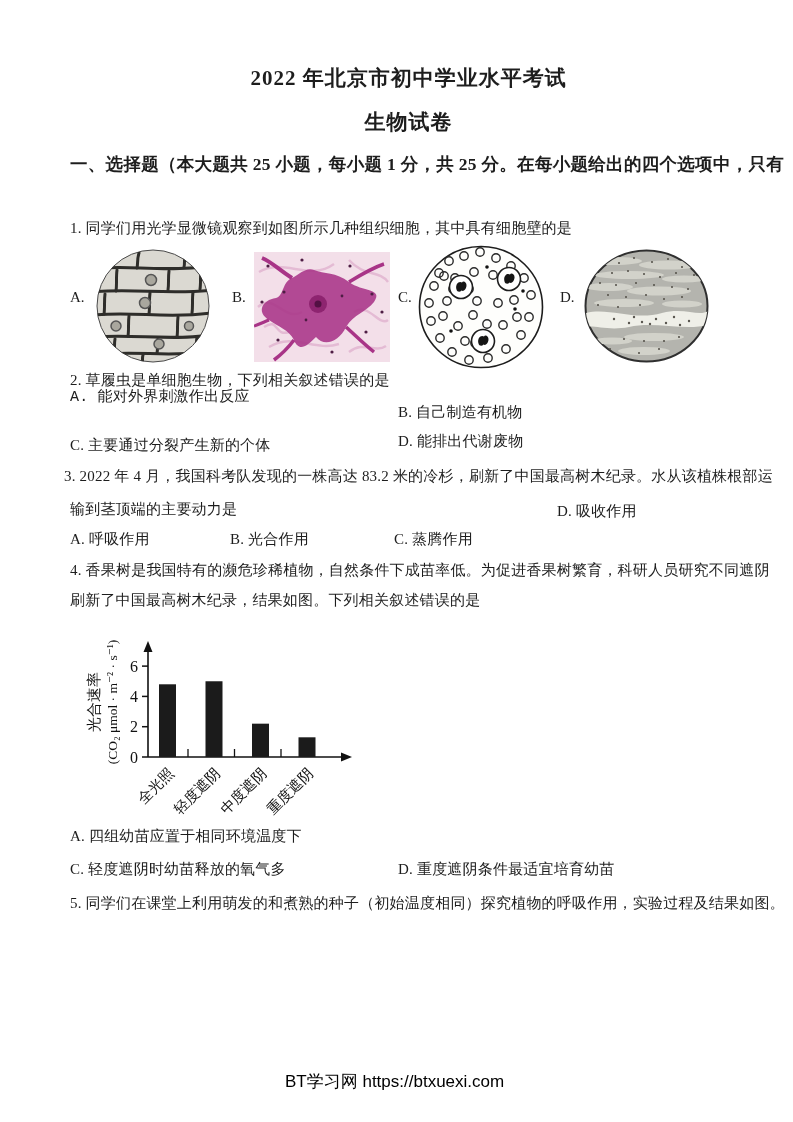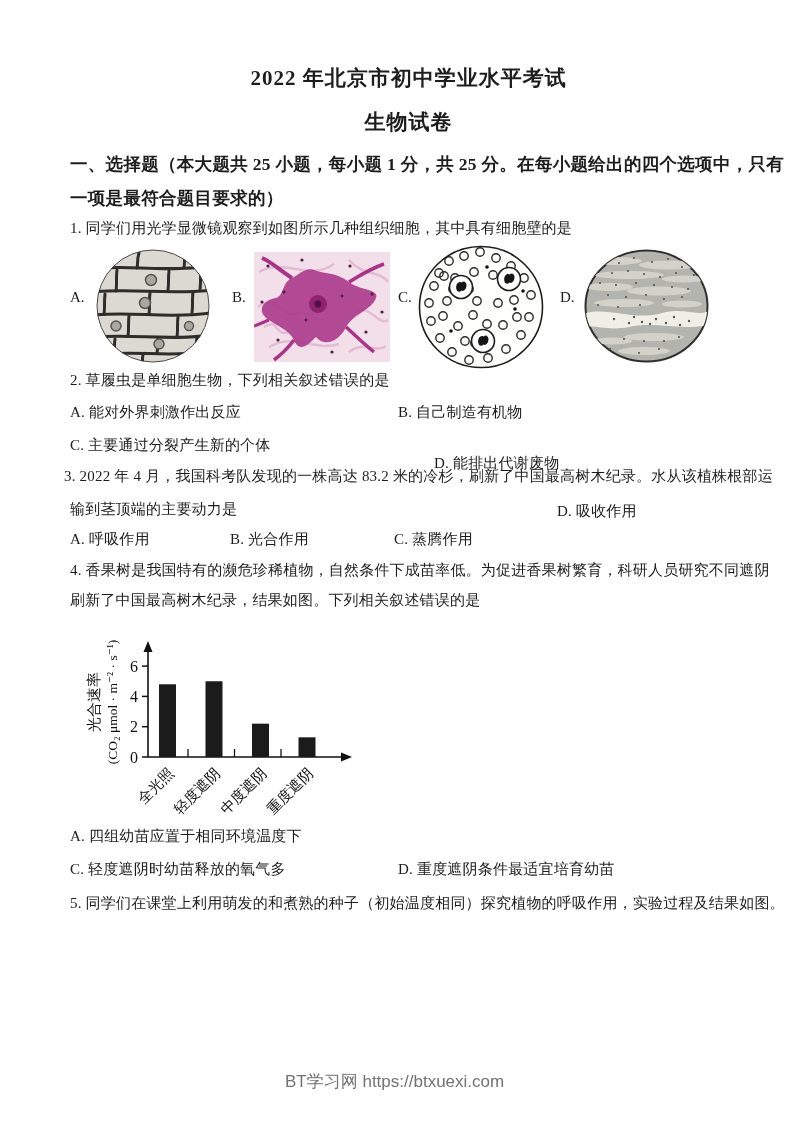--- a/index.html
+++ b/index.html
@@ -18,21 +18,20 @@
 </style>
 </head>
 <body>
 
 <div class="page">
 
   <div class="abs title" style="top:64px;left:0;">2022 年北京市初中学业水平考试</div>
   <div class="abs title" style="top:108px;left:0;">生物试卷</div>
 
   <div class="abs head" style="top:152px;left:70px;">一、选择题（本大题共 25 小题，每小题 1 分，共 25 分。在每小题给出的四个选项中，只有</div>
-  <div class="abs head" style="top:186px;left:70px;">一项是最符合题目要求的）</div>
 
   <div class="abs body-text" style="top:219px;left:70px;">1. 同学们用光学显微镜观察到如图所示几种组织细胞，其中具有细胞壁的是</div>
 
   <div class="abs opt-label" style="top:289px;left:70px;">A.</div>
   <div class="abs opt-label" style="top:289px;left:232px;">B.</div>
   <div class="abs opt-label" style="top:289px;left:398px;">C.</div>
   <div class="abs opt-label" style="top:289px;left:560px;">D.</div>
 
   <svg class="abs" style="top:249px;left:93px;" width="120" height="115" viewBox="0 0 120 115">
     <defs>
@@ -229,24 +228,24 @@
           <circle cx="45" cy="74" r="1.2"></circle>
         <circle cx="58" cy="73" r="1.2"></circle>
           <circle cx="66" cy="75" r="1.2"></circle>
           <circle cx="82" cy="74" r="1.2"></circle>
         <circle cx="96" cy="76" r="1.2"></circle>
       </g>
     </g>
   </svg>
 
   <div class="abs body-text" style="top:371px;left:70px;">2. 草履虫是单细胞生物，下列相关叙述错误的是</div>
-  <div class="abs body-text" style="top:403px;left:70px;">A. 能对外界刺激作出反应</div>
+  <div class="abs body-text" style="top:387px;left:70px;font-family:Liberation Mono, monospace;">A. 能对外界刺激作出反应</div>
   <div class="abs body-text" style="top:403px;left:398px;">B. 自己制造有机物</div>
   <div class="abs body-text" style="top:436px;left:70px;">C. 主要通过分裂产生新的个体</div>
-  <div class="abs body-text" style="top:454px;left:398px;margin-left:36px;">D. 能排出代谢废物</div>
+  <div class="abs body-text" style="top:432px;left:398px;">D. 能排出代谢废物</div>
 
   <div class="abs body-text" style="top:467px;left:64px;">3. 2022 年 4 月，我国科考队发现的一株高达 83.2 米的冷杉，刷新了中国最高树木纪录。水从该植株根部运</div>
   <div class="abs body-text" style="top:500px;left:70px;">输到茎顶端的主要动力是</div>
   <div class="abs body-text" style="top:530px;left:70px;">A. 呼吸作用</div>
   <div class="abs body-text" style="top:530px;left:230px;">B. 光合作用</div>
   <div class="abs body-text" style="top:530px;left:394px;">C. 蒸腾作用</div>
   <div class="abs body-text" style="top:502px;left:557px;">D. 吸收作用</div>
 
   <div class="abs body-text" style="top:561px;left:70px;">4. 香果树是我国特有的濒危珍稀植物，自然条件下成苗率低。为促进香果树繁育，科研人员研究不同遮阴</div>
   <div class="abs body-text" style="top:591px;left:70px;">刷新了中国最高树木纪录，结果如图。下列相关叙述错误的是</div>
@@ -278,15 +277,15 @@
       <text transform="rotate(-90)" x="-75" y="14" text-anchor="middle" font-size="15" fill="#111">光合速率</text>
       <text transform="rotate(-90)" x="-75" y="32" text-anchor="middle" font-size="13.5" fill="#111">(CO₂ μmol · m⁻² · s⁻¹)</text>
     </svg>
 
   <div class="abs body-text" style="top:827px;left:70px;">A. 四组幼苗应置于相同环境温度下</div>
   <div class="abs body-text" style="top:860px;left:398px;">D. 重度遮阴条件最适宜培育幼苗</div>
   <div class="abs body-text" style="top:860px;left:70px;">C. 轻度遮阴时幼苗释放的氧气多</div>
 
   <div class="abs body-text" style="top:894px;left:70px;">5. 同学们在课堂上利用萌发的和煮熟的种子（初始温度相同）探究植物的呼吸作用，实验过程及结果如图。</div>
 
-  <div class="abs footer" style="top: 1070px; left: 285px; color: #737373;">BT学习网 https://btxuexi.com</div>
+  <div class="abs footer" style="top: 1070px; left: 285px; color: #000000;">BT学习网 https://btxuexi.com</div>
 
 </div>
 
 </body></html>

